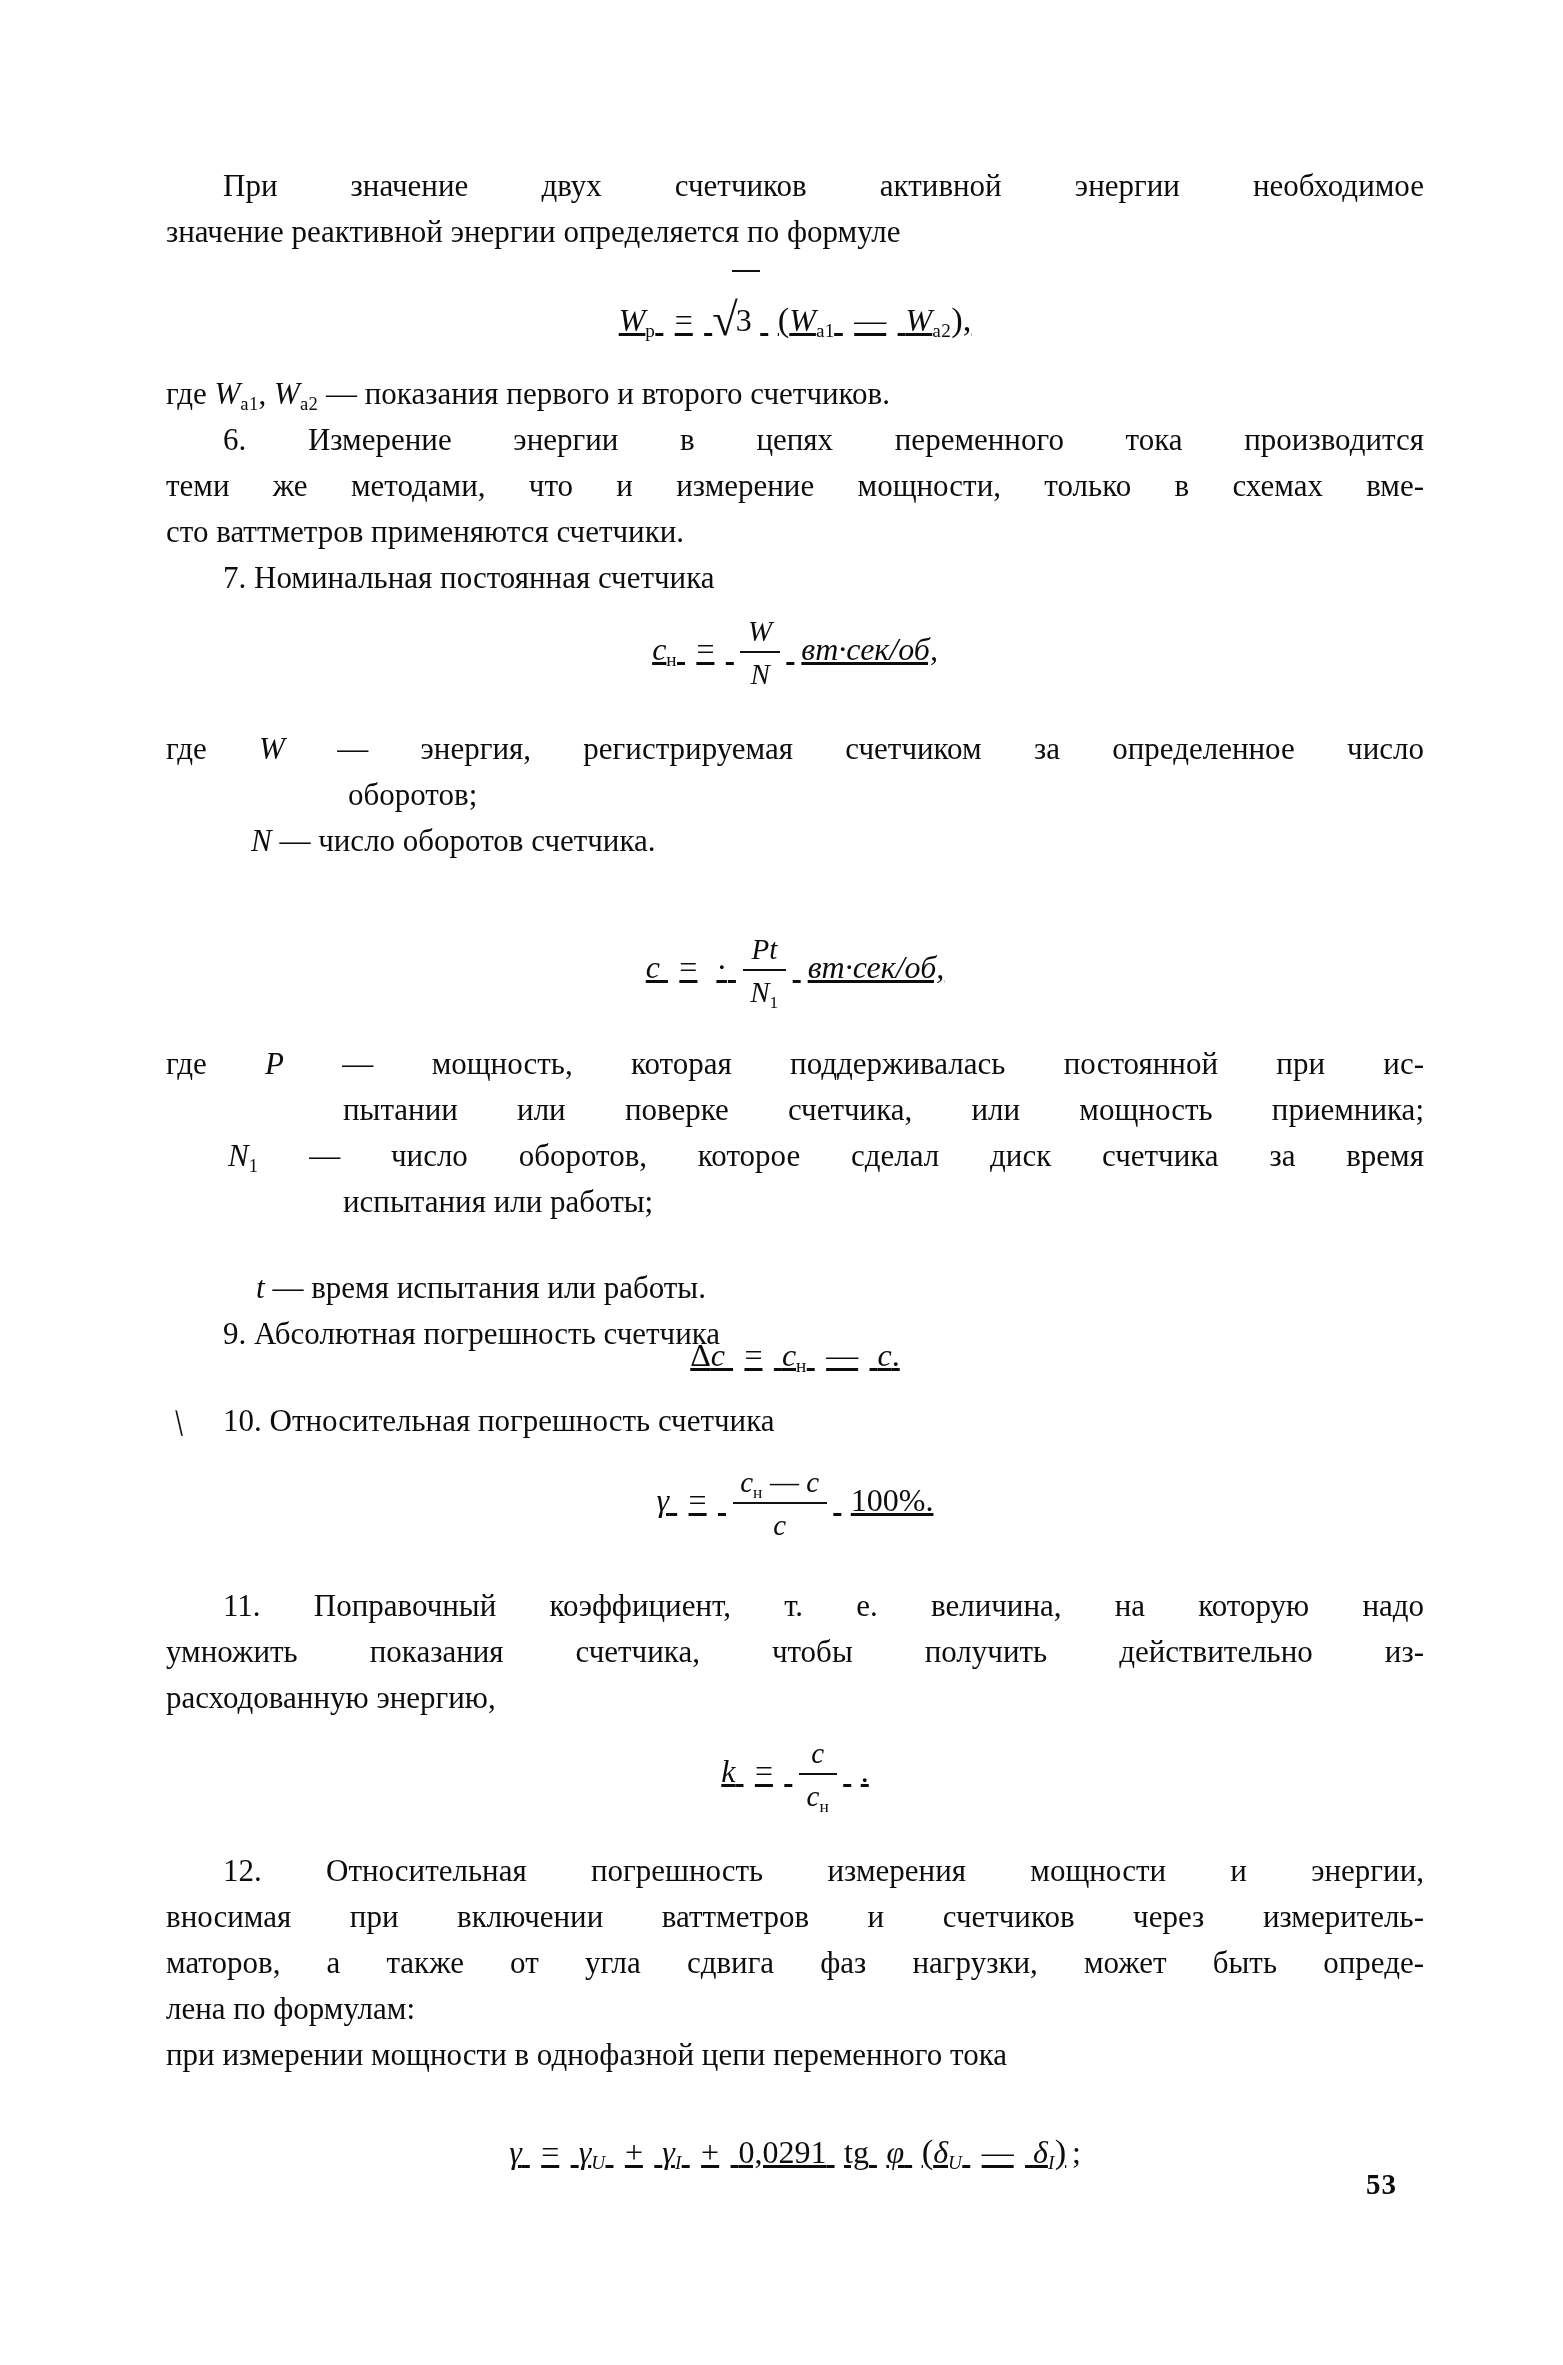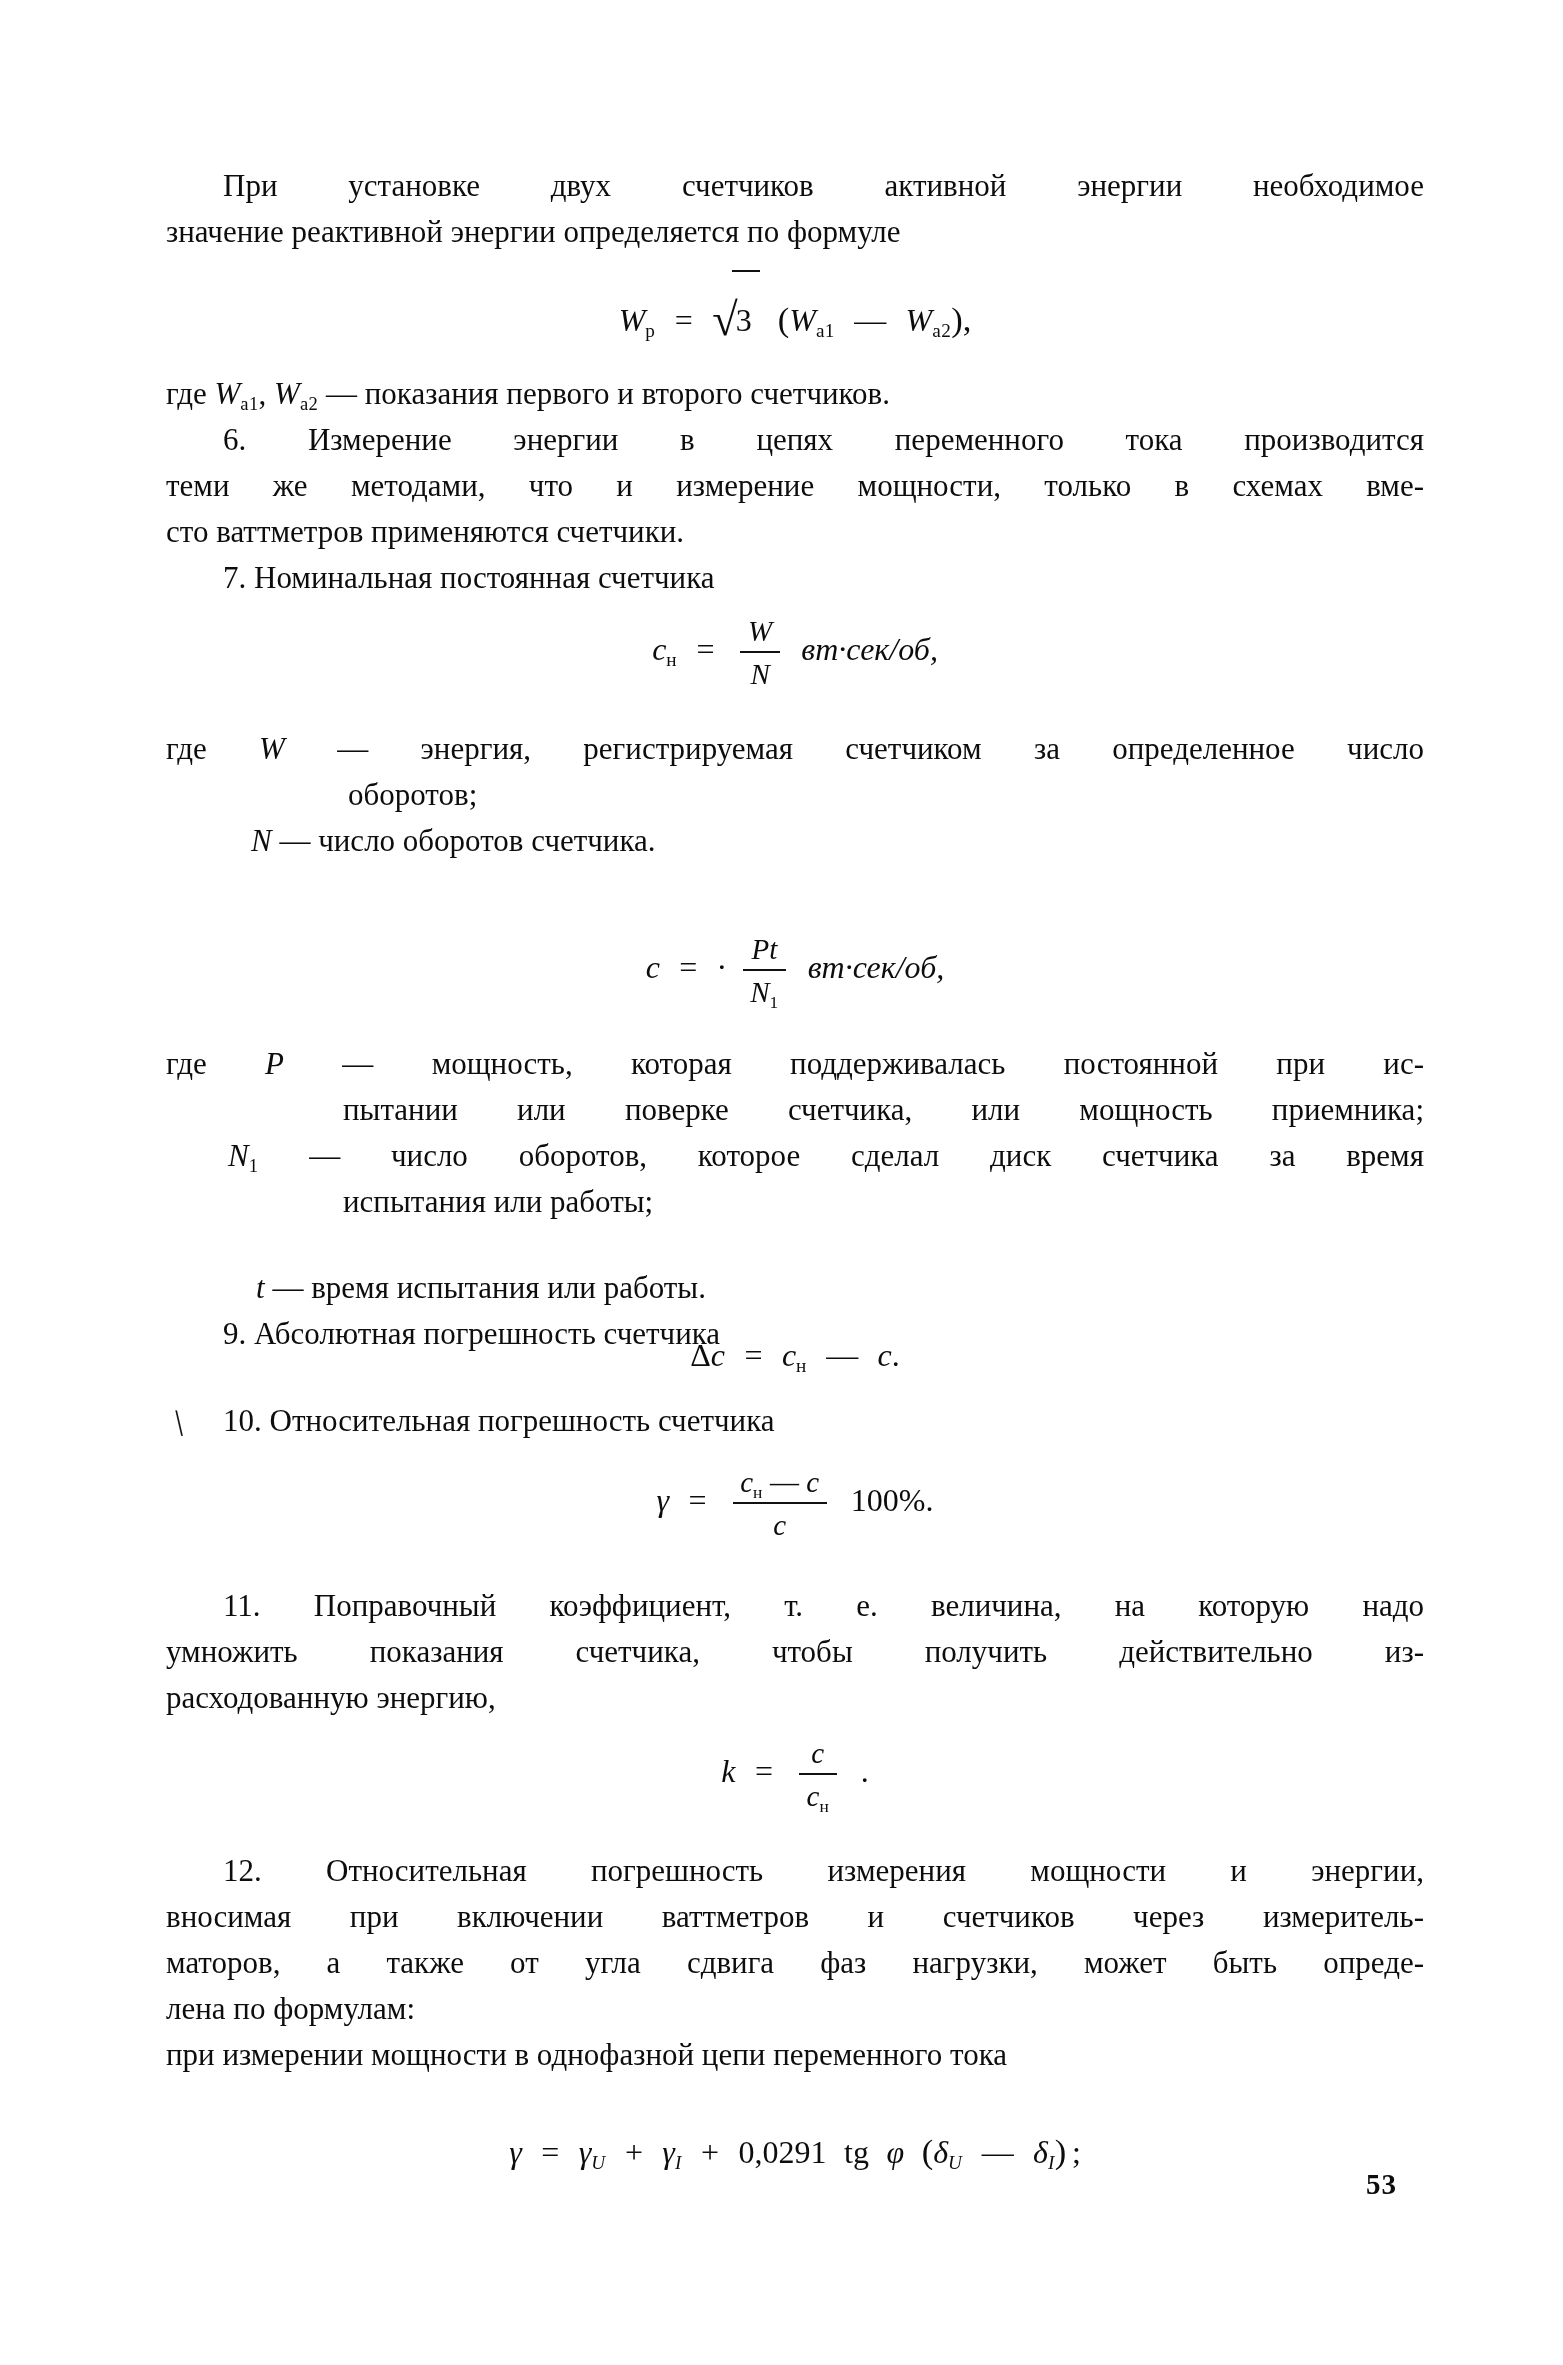--- a/index.html
+++ b/index.html
@@ -21,21 +21,21 @@
   .just{text-align:justify;text-align-last:justify;}
   .indent{text-indent:57px;}
   .pad-cont{padding-left:177px;}
   .pad-obor{padding-left:182px;}
   .pad-n{padding-left:85px;}
   .pad-n1{padding-left:62px;}
   .pad-t{padding-left:90px;margin-top:40px;}
   
   .fx{
     position:absolute;left:166px;width:1258px;
-    text-align:center;font-size:32px;white-space:nowrap;
+    text-align:center;font-size:32px;white-space:nowrap;text-decoration:underline;
   }
   .it{font-style:italic;}
   .rm{font-style:normal;}
   sub{font-size:0.6em;line-height:0;vertical-align:-0.32em;letter-spacing:0.02em;}
   .op{margin:0 11.4px;font-style:normal;}
   .frac{
     display:inline-block;vertical-align:middle;
     text-align:center;margin:0 6.6px;
     font-size:29px;line-height:1.18;
   }
@@ -60,21 +60,21 @@
     position:absolute;left:1366px;top:2168px;
     font-size:29px;font-weight:700;letter-spacing:0.9px;
   }
 </style>
 </head>
 <body>
 
 <div class="page">
 
   <div class="txt" style="top:163px">
-    <div class="ln indent just">При установке двух счетчиков активной энергии необходимое</div>
+    <div class="ln indent just">При значение двух счетчиков активной энергии необходимое</div>
     <div class="ln">значение реактивной энергии определяется по формуле</div>
   </div>
 
   <div class="fx" style="top:270px;height:95px;line-height:95px">
     <span class="it">W</span><sub class="rm">p</sub>
     <span class="op">=</span>
     <span class="sqrt"><span class="radsign">√</span><span class="radicand">3</span></span>
     <span class="paren lsp">(</span><span class="it">W</span><sub class="rm">a1</sub>
     <span class="op">—</span>
     <span class="it">W</span><sub class="rm">a2</sub><span class="paren">),</span>

